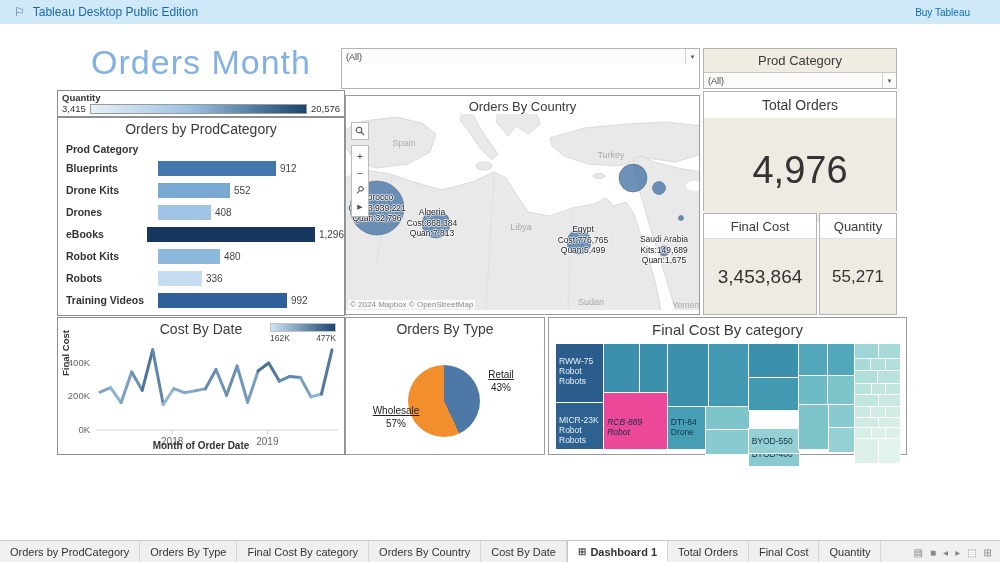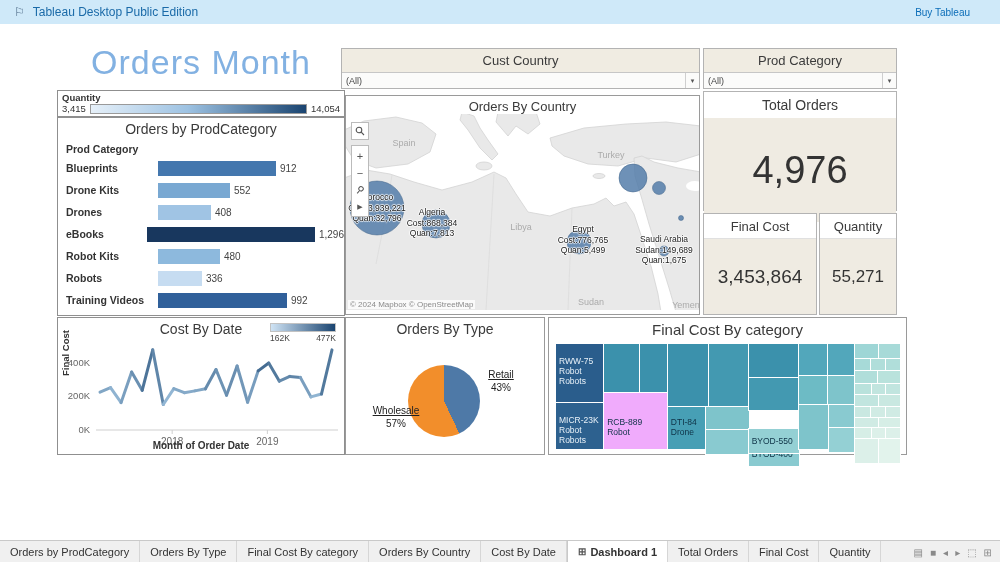--- a/index.html
+++ b/index.html
@@ -121,21 +121,21 @@
     <span class="buy">Buy Tableau</span>
   </div>
 
   <div class="dash-title">Orders Month</div>
 
   <div class="panel qlegend">
     <div class="lab">Quantity</div>
     <div class="row">
       <span class="num">3,415</span>
       <span class="grad"></span>
-      <span class="num">14,054</span>
+      <span class="num">20,576</span>
     </div>
   </div>
 
   <div class="panel barpanel">
     <div class="ptitle">Orders by ProdCategory</div>
     <div class="bar-axis-title">Prod Category</div>
     <div id="bar-rows">
         <div class="bar-row">
           <div class="bar-label">Blueprints</div>
           <div class="bar-track">
@@ -182,21 +182,20 @@
           <div class="bar-label">Training Videos</div>
           <div class="bar-track">
             <div class="bar" style="width: 129px; background: rgb(48, 96, 154);"></div>
             <span class="bar-value">992</span>
           </div>
         </div>
       </div>
   </div>
 
   <div class="panel filter f-cc">
-    <div class="fhead">Cust Country</div>
     <div class="fdrop">
       <span class="val">(All)</span>
       <span class="arrow">▾</span>
     </div>
   </div>
   <div class="panel filter f-pc">
     <div class="fhead">Prod Category</div>
     <div class="fdrop">
       <span class="val">(All)</span>
       <span class="arrow">▾</span>
@@ -251,21 +250,21 @@
             <div>Cost:868,384</div>
             <div>Quan:7,813</div>
           </div>
           <div class="annot" style="left: 203px; top: 110px;">
             <div>Egypt</div>
             <div>Cost:776,765</div>
             <div>Quan:5,499</div>
           </div>
           <div class="annot" style="left: 284px; top: 120px;">
             <div>Saudi Arabia</div>
-            <div>Sudan:149,689</div>
+            <div>Kits:149,689</div>
             <div>Quan:1,675</div>
           </div>
         </div>
       <div class="mapctl search">
         <svg width="10" height="10" viewBox="0 0 10 10">
           <circle cx="4" cy="4" r="2.8" fill="none" stroke="#555" stroke-width="1.1"></circle>
           <line x1="6.2" y1="6.2" x2="9" y2="9" stroke="#555" stroke-width="1.1"></line>
         </svg>
       </div>
       <div class="mapctl zoomers">
@@ -366,21 +365,21 @@
           <div>Robot</div>
           <div>Robots</div>
         </div>
         <div class="tm-cell" style="left: 0%; top: 56%; width: 14%; height: 44%; background: rgb(45, 97, 143); color: rgb(232, 241, 248);">
           <div>MICR-23K</div>
           <div>Robot</div>
           <div>Robots</div>
         </div>
         <div class="tm-cell" style="left: 14%; top: 0%; width: 10.5%; height: 47%; background: rgb(59, 145, 172);"></div>
         <div class="tm-cell" style="left: 24.5%; top: 0%; width: 8%; height: 47%; background: rgb(59, 145, 172);"></div>
-        <div class="tm-cell va-bottom" style="left: 14%; top: 47%; width: 18.5%; height: 53%; background: #f0abfc; color: rgb(14, 50, 70);">
+        <div class="tm-cell va-bottom" style="left: 14%; top: 47%; width: 18.5%; height: 53%; background: #ec4899; color: rgb(14, 50, 70); font-style: italic;">
           <div>RCB-889 Robot</div>
         </div>
         <div class="tm-cell" style="left: 32.5%; top: 0%; width: 12%; height: 60%; background: rgb(59, 145, 172);"></div>
         <div class="tm-cell" style="left: 44.5%; top: 0%; width: 11.5%; height: 60%; background: rgb(67, 153, 177);"></div>
         <div class="tm-cell va-bottom" style="left: 32.5%; top: 60%; width: 11%; height: 40%; background: rgb(71, 159, 181); color: rgb(14, 50, 70);">
           <div>DTI-84</div>
           <div>Drone</div>
         </div>
         <div class="tm-cell" style="left: 43.5%; top: 60%; width: 12.5%; height: 22%; background: rgb(126, 196, 203);"></div>
         <div class="tm-cell" style="left: 43.5%; top: 82%; width: 12.5%; height: 18%; background: rgb(137, 202, 208);"></div>

